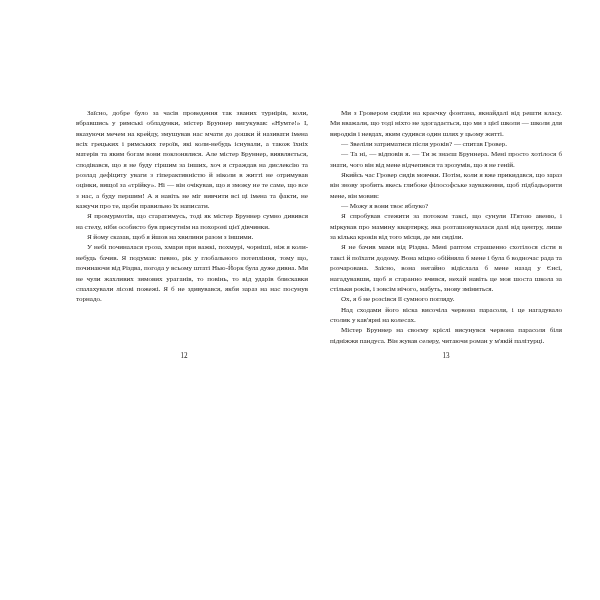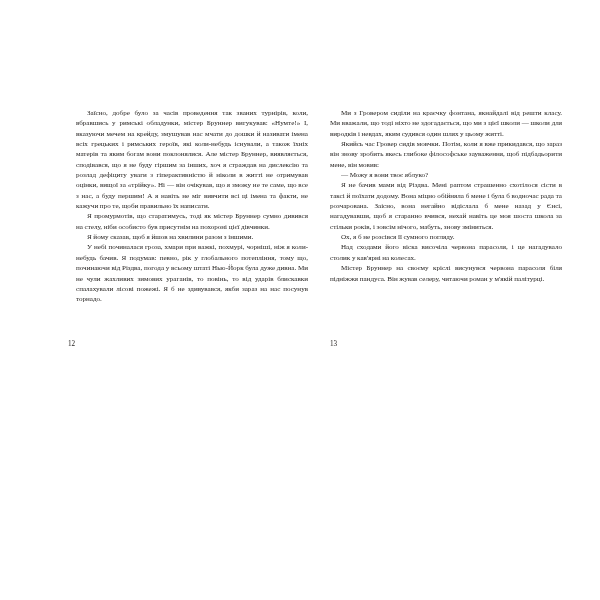--- a/index.html
+++ b/index.html
@@ -45,23 +45,24 @@
     -webkit-hyphens: none;
     hyphens: none;
     word-spacing: -0.1px;
   }
   p.gap { margin-top: 9px; }
   p.dlg { text-indent: 11px; }
 
   .folio {
     position: absolute;
     width: 232px;
+    text-align: center;
     font-size: 7.2px;
     color: #201d1b;
-    top: 340px;
+    top: 352px;
     font-family: Liberation Serif, serif;
   }
   .folio.left  { left: 68px; }
   .folio.right { left: 330px; }
 </style>
 </head>
 <body>
 
 <div class="spread">
 
@@ -72,22 +73,25 @@
       <p>Я йому сказав, щоб я йшов на хвилини разом з іншими.</p>
       <p>У небі починалася гроза, хмари при важкі, похмурі, чорніші, ніж я коли-небудь бачив. Я подумав: певно, рік у глобального потепління, тому що, починаючи від Різдва, погода у всьому штаті Нью-Йорк була дуже дивна. Ми не чули жахливих зимових ураганів, то повінь, то від ударів блискавки спалахували лісові пожежі. Я б не здивувався, якби зараз на нас посунув торнадо.</p>
     </div>
   </div>
 
   <div class="folio left">12</div>
 
   <div class="page right">
     <div class="col">
       <p>Ми з Гровером сиділи на краєчку фонтана, якнайдалі від решти класу. Ми вважали, що тоді ніхто не здогадається, що ми з цієї школи — школи для виродків і невдах, яким судився один шлях у цьому житті.</p>
+      <p class="dlg">— Звеліли затриматися після уроків? — спитав Гровер.</p>
+      <p class="dlg">— Та ні, — відповів я. — Ти ж знаєш Бруннера. Мені просто хотілося б знати, чого він від мене відчепився та зрозумів, що я не геній.</p>
       <p>Якийсь час Гровер сидів мовчки. Потім, коли я вже прикидався, що зараз він знову зробить якесь глибоке філософське зауваження, щоб підбадьорити мене, він мовив:</p>
       <p class="dlg">— Можу я вони твоє яблуко?</p>
+      <p>Я спробував стежити за потоком таксі, що сунули П'ятою авеню, і міркував про мамину квартирку, яка розташовувалася далі від центру, лише за кілька кроків від того місця, де ми сиділи.</p>
       <p>Я не бачив мами від Різдва. Мені раптом страшенно схотілося сісти в таксі й поїхати додому. Вона міцно обійняла б мене і була б водночас рада та розчарована. Заісно, вона негайно відіслала б мене назад у Єнсі, нагадувавши, щоб я старанно вчився, нехай навіть це моя шоста школа за стільки років, і зовсім нічого, мабуть, знову зміниться.</p>
       <p>Ох, я б не розсівся її сумного погляду.</p>
       <p>Над сходами його віска височіла червона парасоля, і це нагадувало столик у кав'ярні на колесах.</p>
       <p>Містер Бруннер на своєму кріслі висунувся червона парасоля біля підніжжя пандуса. Він жував селеру, читаючи роман у м'якій палітурці.</p>
     </div>
   </div>
 
   <div class="folio right">13</div>
 
 </div>

